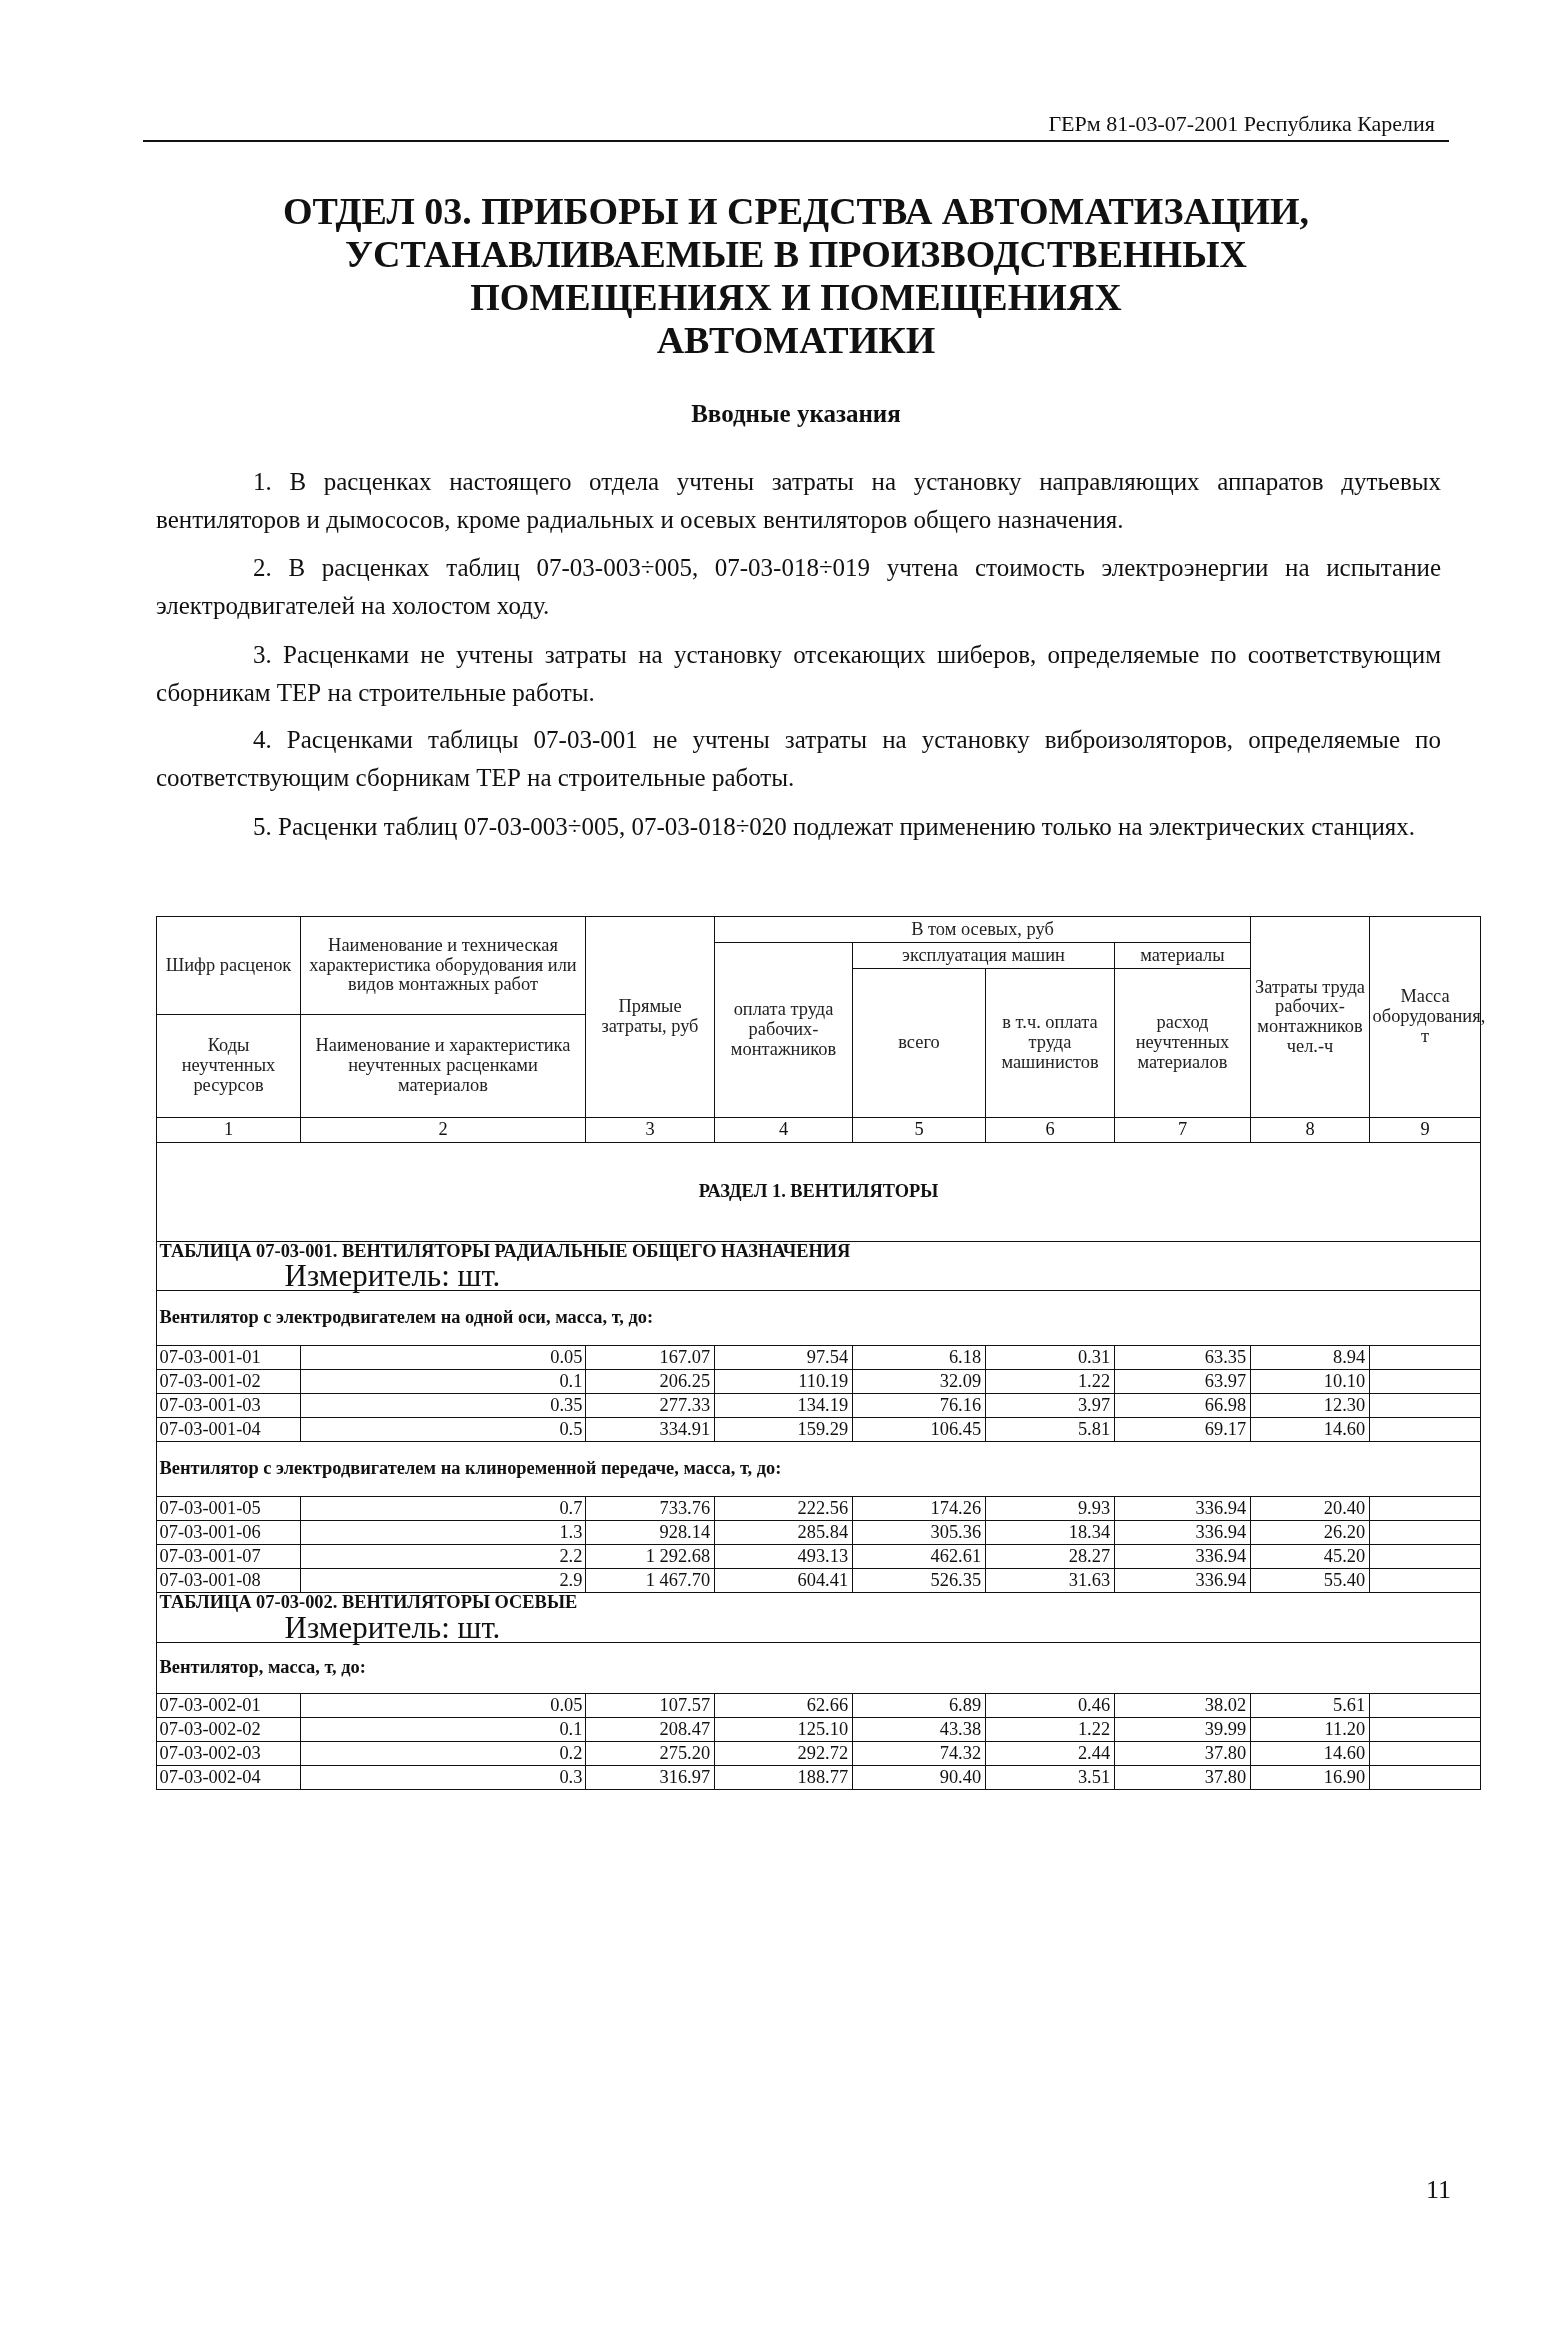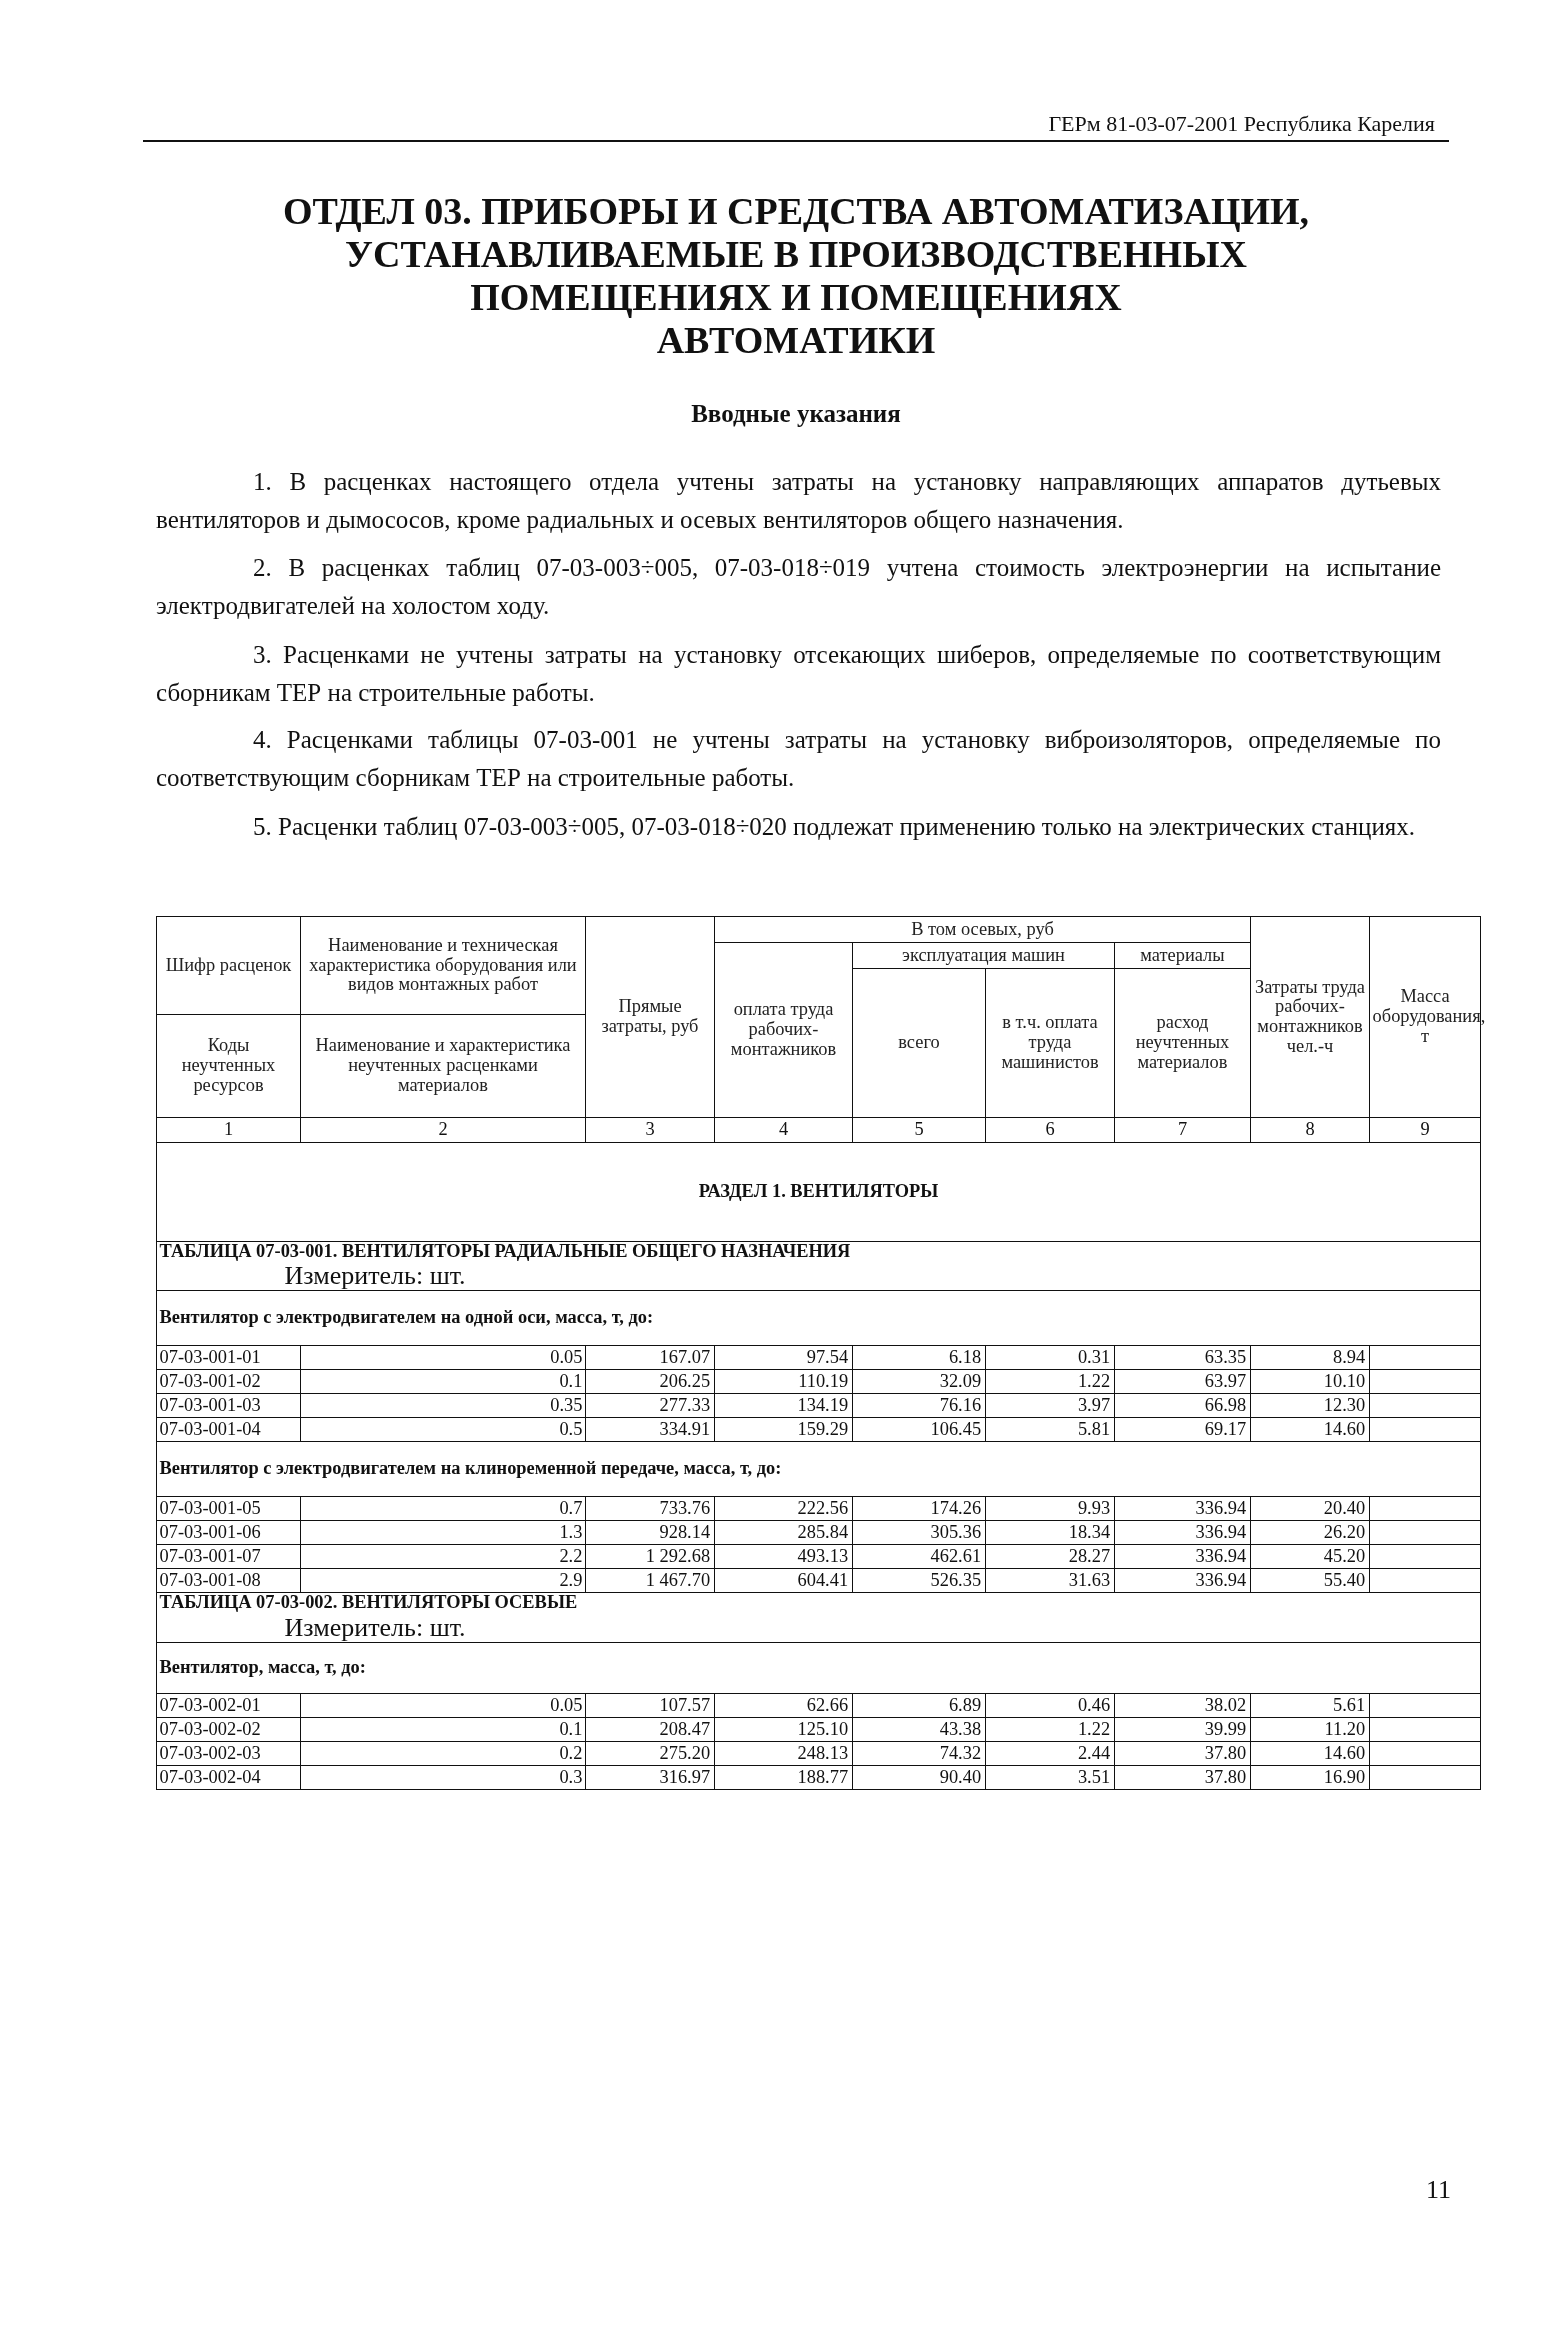--- a/index.html
+++ b/index.html
@@ -14,21 +14,21 @@
   table.grid { position:absolute; left:156px; top:916px; border-collapse:collapse; table-layout:fixed; width:1325px; }
   table.grid td { border:1.6px solid #111; padding:0 2.6px; font-size:18.4px; line-height:19.7px; vertical-align:middle; }
   .hdr td { text-align:center; font-size:15.7px; line-height:19.7px; color:#222; }
   .num td { text-align:center; font-size:17px; height:23.6px; }
   .r td { height:23px; font-size:18.4px; }
   .r td.code { text-align:left; padding-left:2.6px;margin-left:45px; }
   .r td.desc { text-align:right; }
   .r td.v { text-align:right; padding-right:3.9px; }
   td.section { text-align:center; font-weight:bold; font-size:29px; height:98px; }
   td.tabletitle { font-weight:bold; font-size:27.5px; padding:11.8px 0 5.2px 19.7px; line-height:34px;margin-left:28px; }
-  .meas { display:block; font-weight:normal; font-size:26px; padding-left:125px; line-height:29px; }
+  .meas { display:block; font-weight:normal; font-size:31px; padding-left:125px; line-height:29px; }
   td.group { font-weight:bold; font-size:23.6px; height:54px; vertical-align:bottom; padding-left:143px; padding-bottom:0; line-height:27.5px; }
   td.group.tight { height:50px; }
   .pageno { position:absolute; left:1426px; top:2175px; font-size:26px; }
 </style>
 </head>
 <body>
 
 <div class="running-head">ГЕРм 81-03-07-2001 Республика Карелия</div>
 <div class="head-rule"></div>
 
@@ -220,21 +220,21 @@
         <td class="v">43.38</td>
         <td class="v">1.22</td>
         <td class="v">39.99</td>
         <td class="v">11.20</td>
         <td class="v"></td>
       </tr>
       <tr class="r">
         <td class="code">07-03-002-03</td>
         <td class="desc">0.2</td>
         <td class="v">275.20</td>
-        <td class="v">248.13</td>
+        <td class="v">292.72</td>
         <td class="v">74.32</td>
         <td class="v">2.44</td>
         <td class="v">37.80</td>
         <td class="v">14.60</td>
         <td class="v"></td>
       </tr>
       <tr class="r">
         <td class="code">07-03-002-04</td>
         <td class="desc">0.3</td>
         <td class="v">316.97</td>

